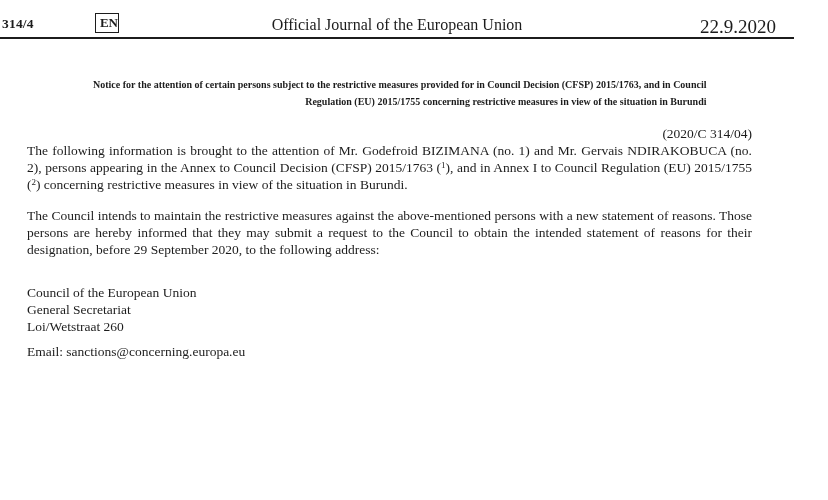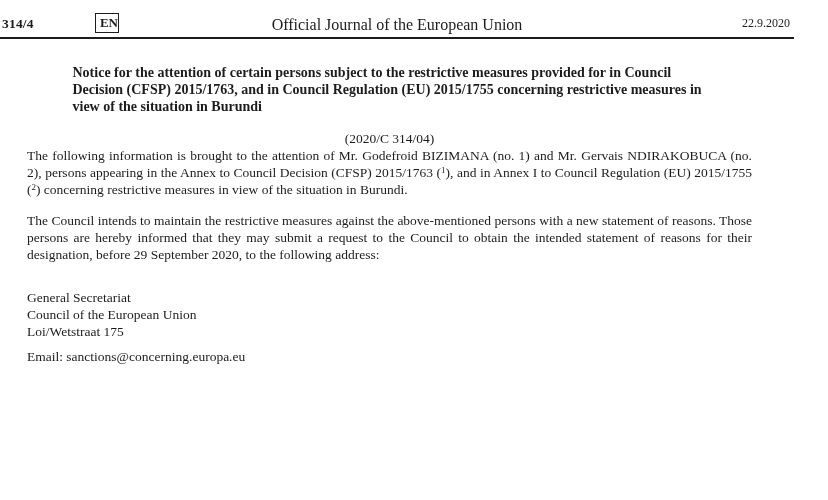--- a/index.html
+++ b/index.html
@@ -51,42 +51,42 @@
   .journal-title {
     position: absolute;
     left: 0;
     right: 0;
     top: 16px;
     text-align: center;
     font-size: 16px;
   }
   .header-date {
     position: absolute;
-    right: 4px;
+    right: 18px;
     top: 16px;
-    font-size: 12px;
+    font-size: 19px;
   }
   
   .content {
     position: absolute;
     left: 27px;
     top: 40px;
     width: 725px;
   }
   .notice-title {
-    margin: 24px auto 0 auto;
+    margin: 36px auto 0 auto;
     max-width: 634px;
-    text-align: left;
+    text-align: right;
     font-weight: bold;
-    font-size: 14px;
+    font-size: 10px;
     line-height: 17px;
   }
   .doc-number {
     margin-top: 16px;
-    text-align: center;
+    text-align: right;
     font-size: 13.5px;
   }
   .para {
     font-size: 13.5px;
     line-height: 17px;
     text-align: justify;
   }
   .para-1 { }
   .para-2 { margin-top: 14px; }
   sup.fn {
@@ -122,22 +122,22 @@
 
     <div class="notice-title">Notice for the attention of certain persons subject to the restrictive measures provided for in Council Decision (CFSP) 2015/1763, and in Council Regulation (EU) 2015/1755 concerning restrictive measures in view of the situation in Burundi</div>
 
     <div class="doc-number">(2020/C 314/04)</div>
 
     <p class="para para-1"><span>The following information is brought to the attention of Mr. Godefroid BIZIMANA (no. 1) and Mr. Gervais NDIRAKOBUCA (no. 2), persons appearing in the Annex to Council Decision (CFSP) 2015/1763 (</span><sup class="fn">1</sup><span>), and in Annex I to Council Regulation (EU) 2015/1755 (</span><sup class="fn">2</sup><span>) concerning restrictive measures in view of the situation in Burundi.</span></p>
 
     <p class="para para-2">The Council intends to maintain the restrictive measures against the above-mentioned persons with a new statement of reasons. Those persons are hereby informed that they may submit a request to the Council to obtain the intended statement of reasons for their designation, before 29 September 2020, to the following address:</p>
 
     <div class="address">
+      <div>Council of the European Union</div>
       <div>General Secretariat</div>
-      <div>Council of the European Union</div>
-      <div>Loi/Wetstraat 175</div>
+      <div>Loi/Wetstraat 260</div>
     </div>
 
     <div class="email-line">Email: sanctions@concerning.europa.eu</div>
 
   </div>
 
 </div>
 
 </body></html>

